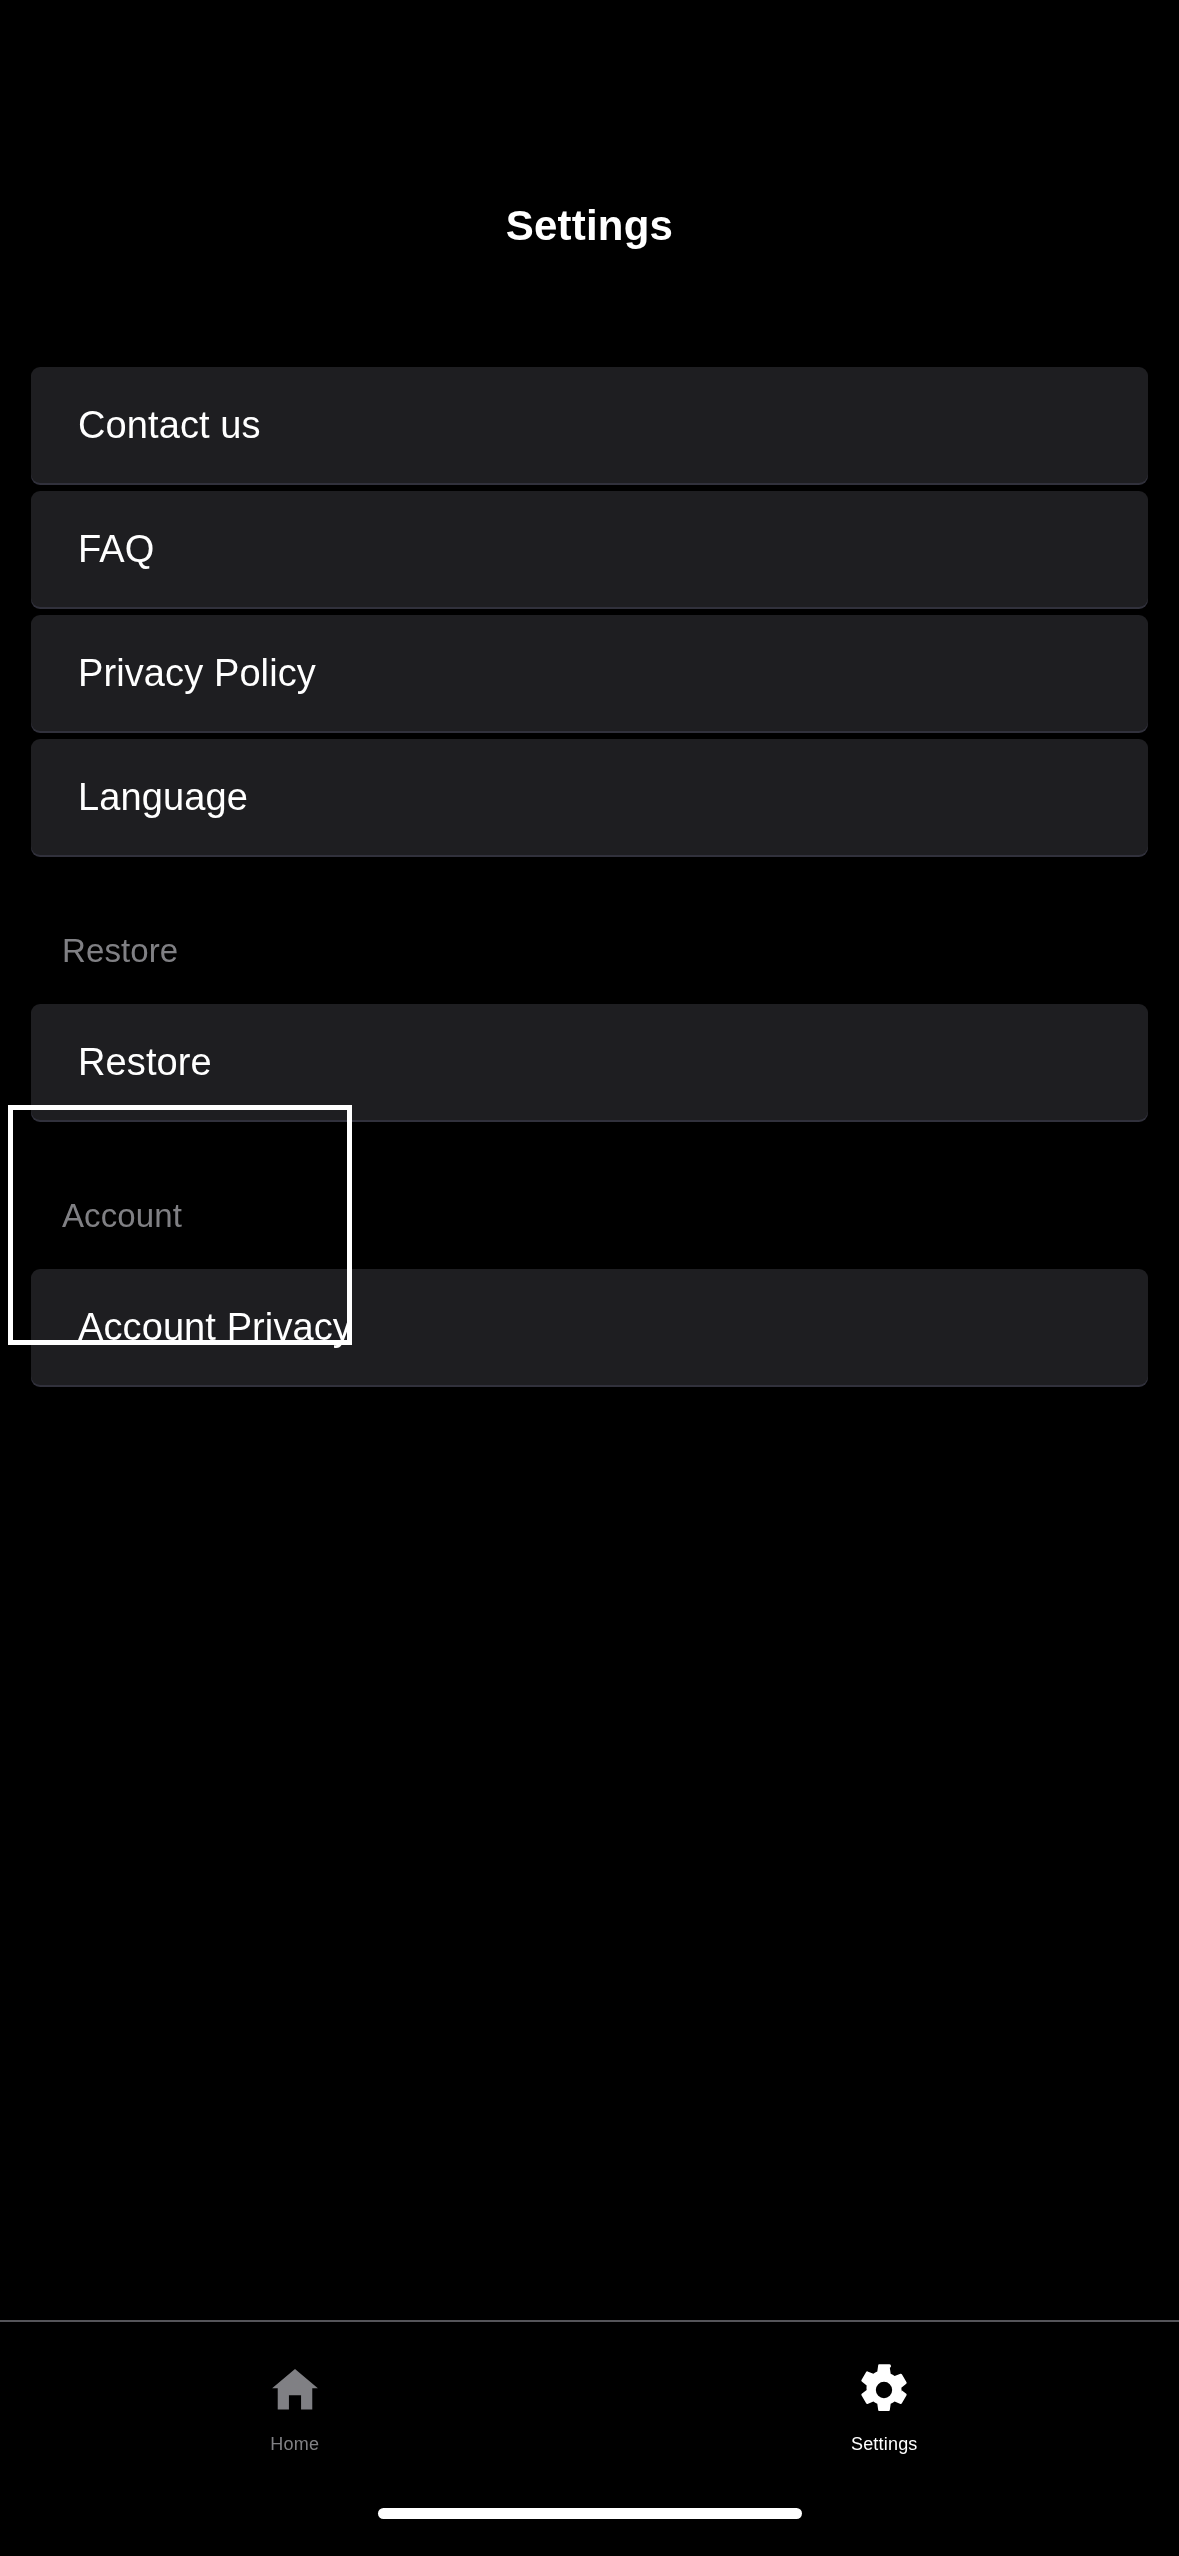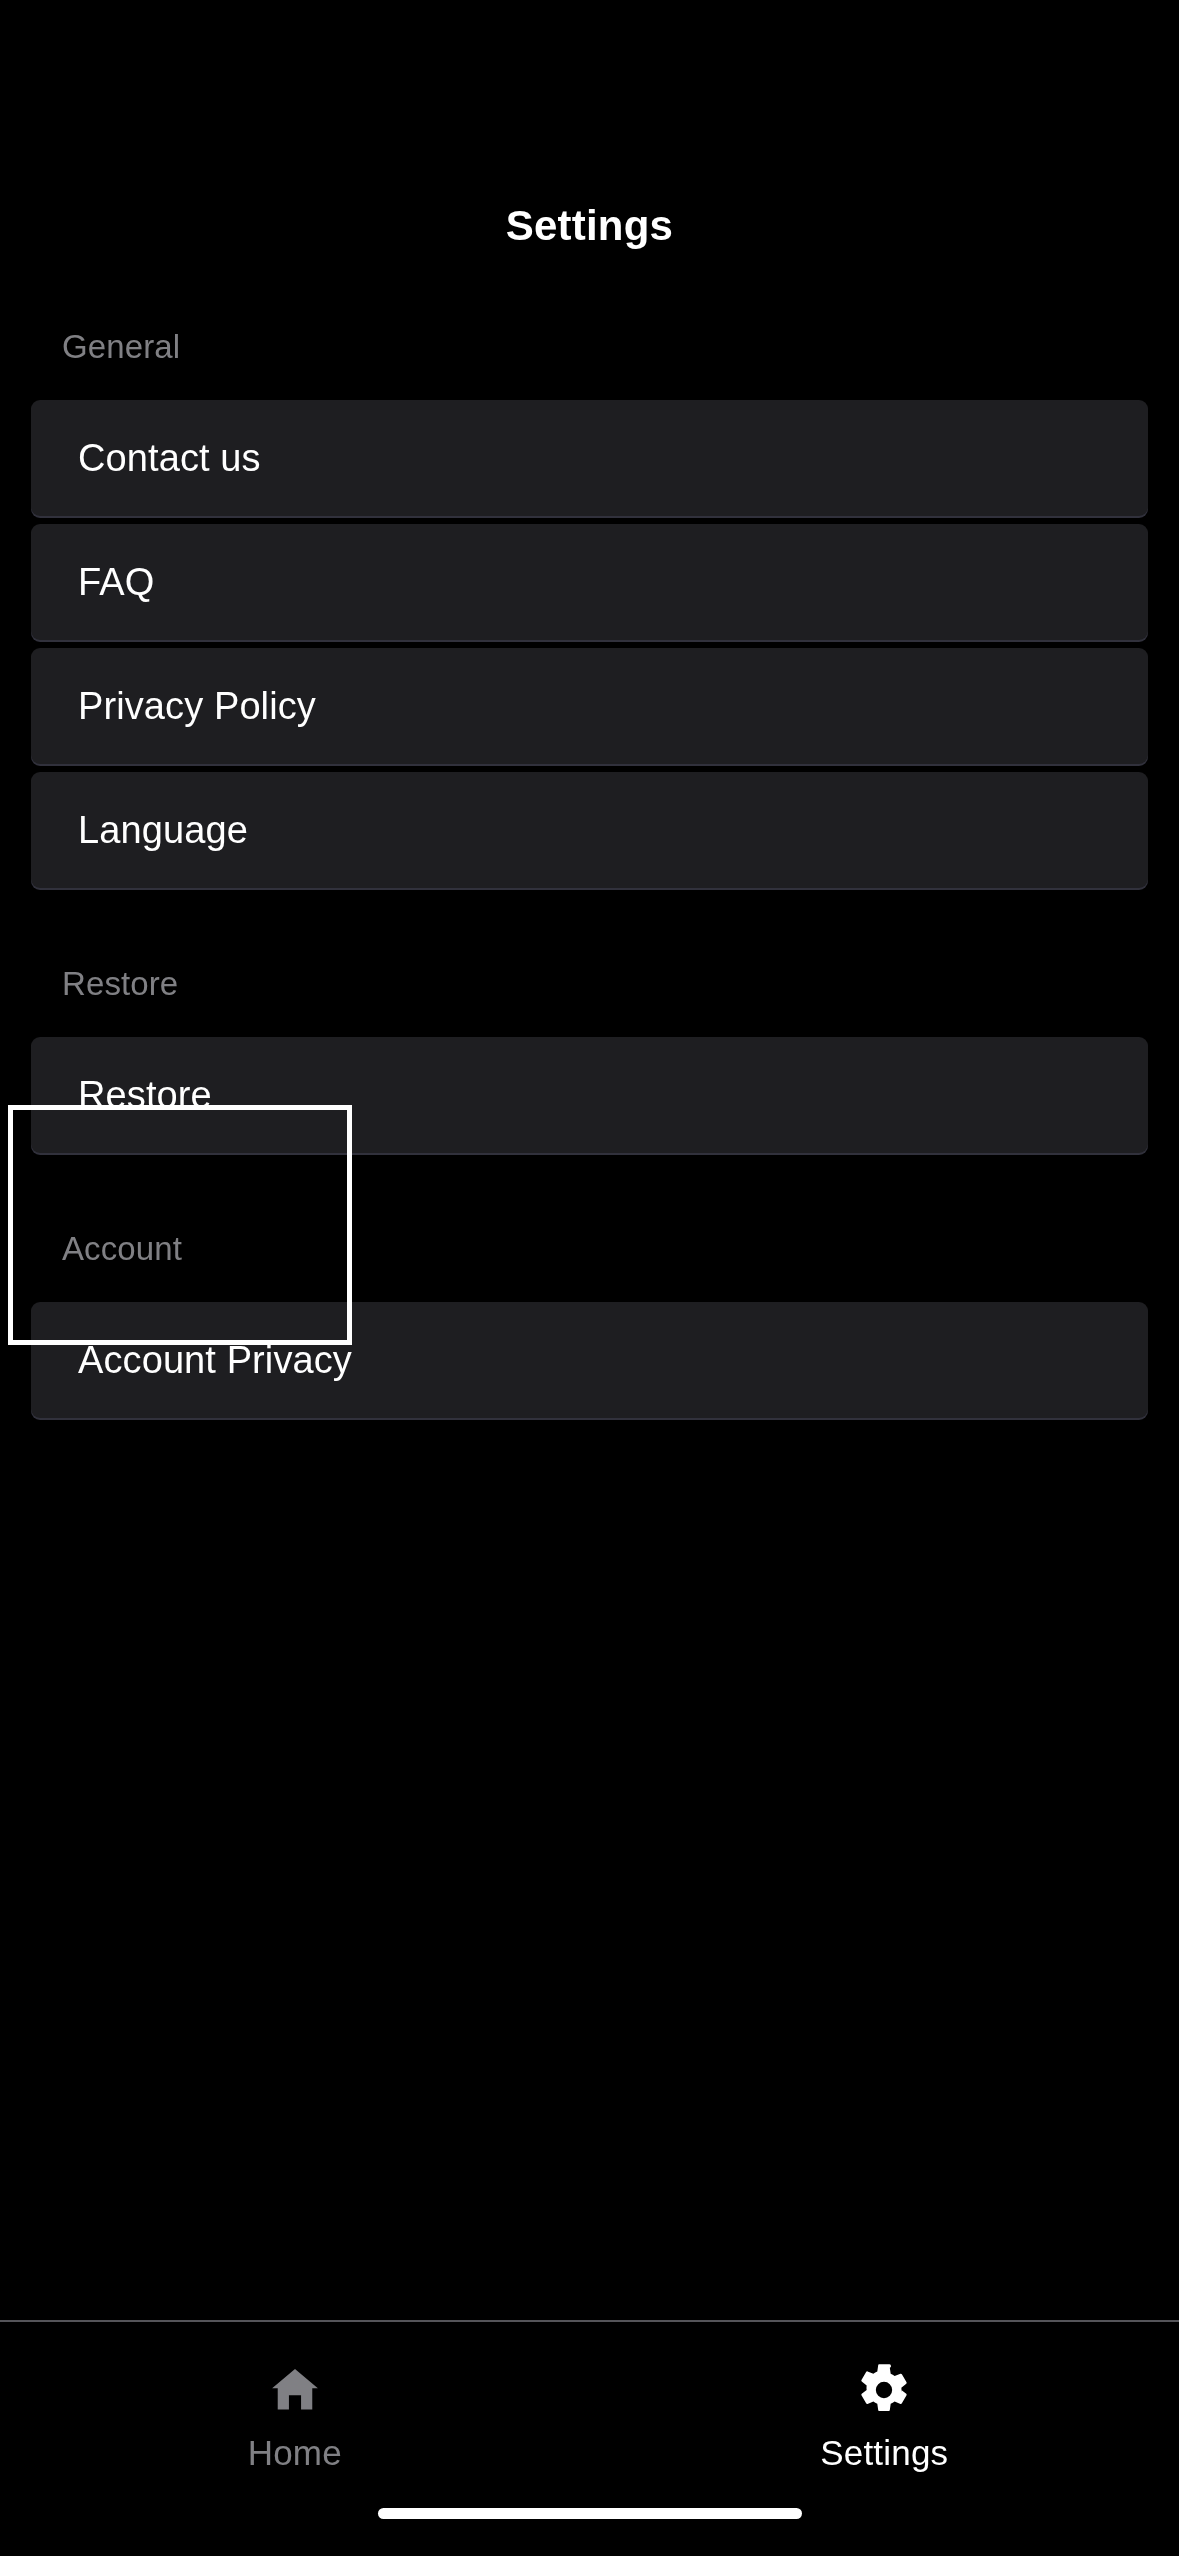--- a/index.html
+++ b/index.html
@@ -115,21 +115,21 @@
   }
   .tab-icon {
     width:56px; height:56px;
     display:flex;
     align-items:center;
     justify-content:center;
   }
   .tab-icon svg { display:block; }
   .tab-label {
     margin-top:17px;
-    font-size:35px;
+    font-size:18px;
     line-height:1;
     font-weight:400;
     letter-spacing:0.2px;
   }
   .tab-item.inactive .tab-label { color:#808084; }
   .tab-item.active   .tab-label { color:#ffffff; }
 
   .home-indicator {
     position:absolute;
     left:50%;
@@ -144,21 +144,20 @@
 </head>
 <body>
 
 <div id="screen">
 
   <div class="page-title">Settings</div>
 
   <div class="content">
 
     <div class="section">
-      <div class="section-header">General</div>
       <div class="gap-header-to-cards"></div>
       <div class="card-group">
         <div class="row-card">
           <span class="row-label">Contact us</span>
         </div>
         <div class="row-card">
           <span class="row-label">FAQ</span>
         </div>
         <div class="row-card">
           <span class="row-label">Privacy Policy</span>

